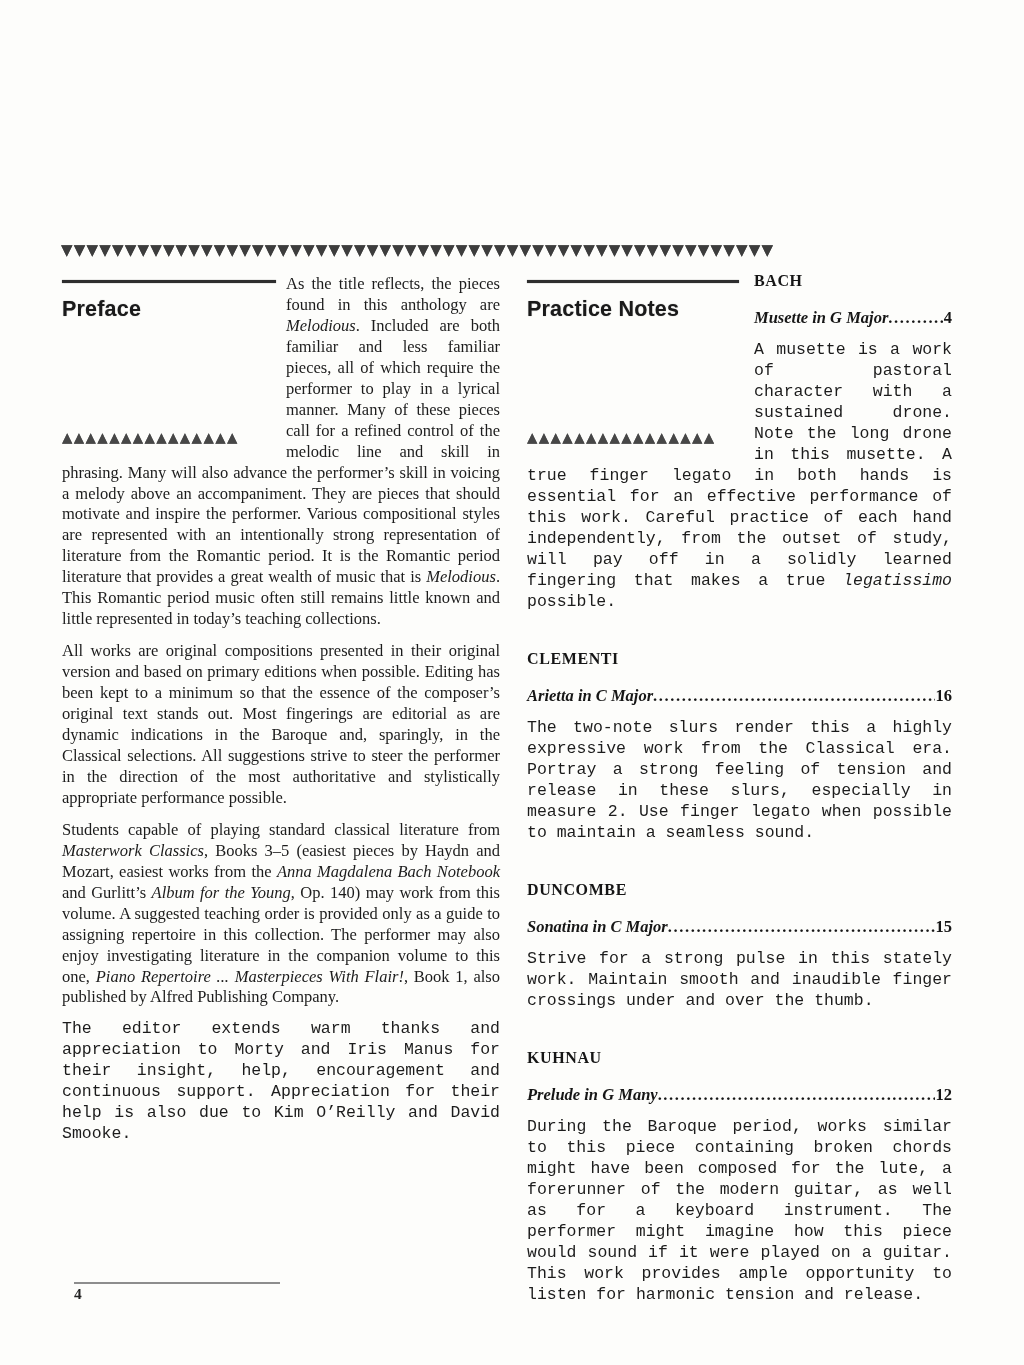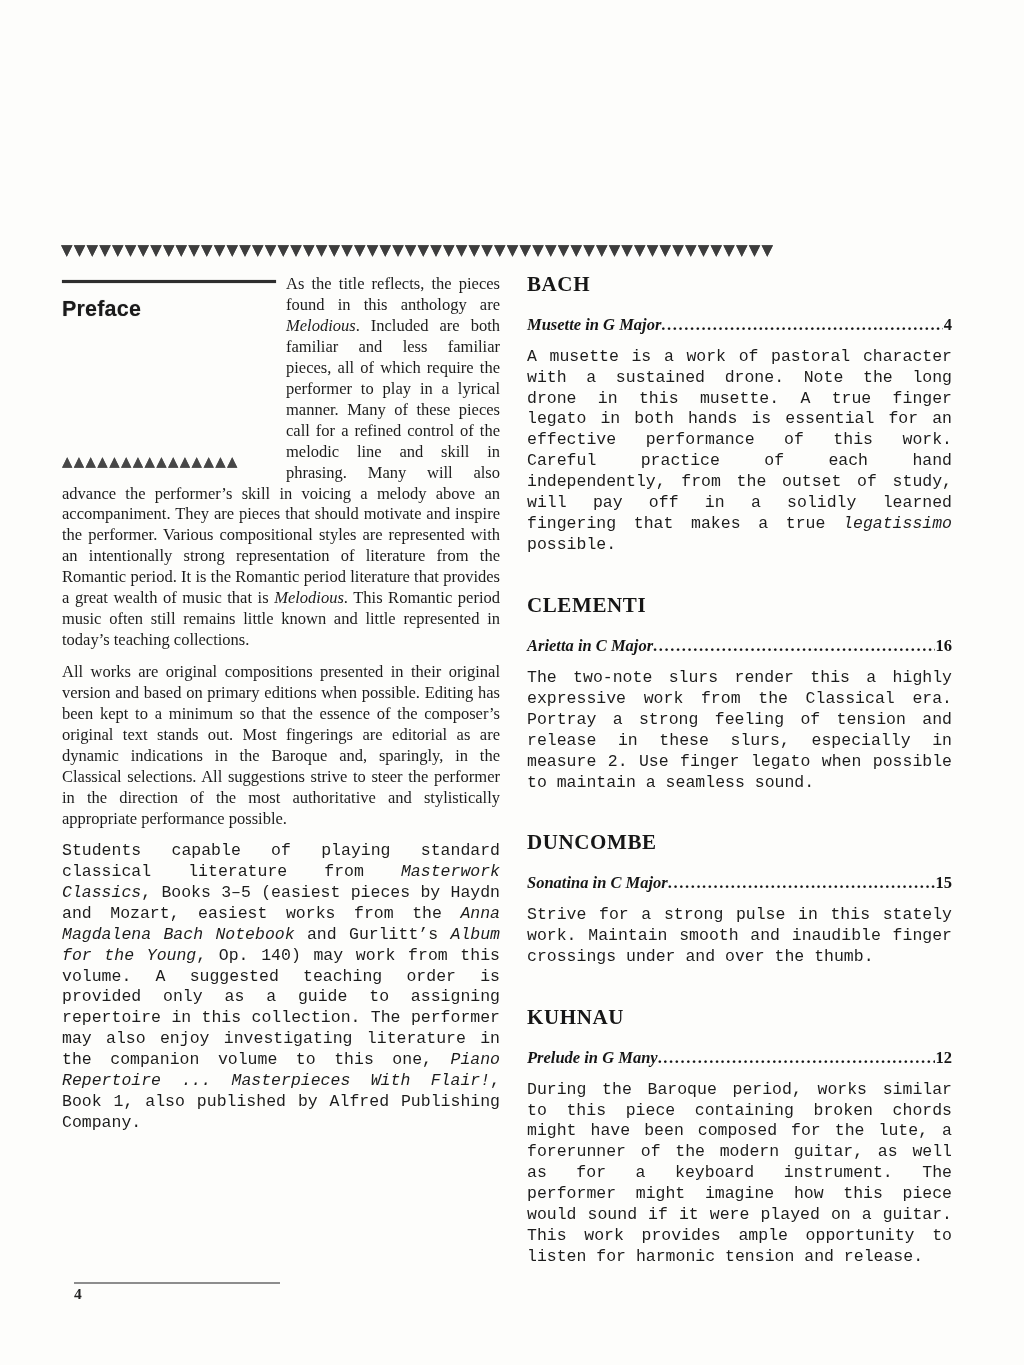--- a/index.html
+++ b/index.html
@@ -14,41 +14,41 @@
     letter-spacing:1.2px;color:#3d3d3d;white-space:nowrap;overflow:hidden;
     text-shadow:0 0 0.5px #555;
   }
   
   .col{position:absolute;top:268px;text-align:justify;font-size:16.5px;line-height:1.27;}
   .col.left{left:62px;width:438px;}
   .col.right{left:527px;width:425px;}
   
   .float-block{
     float:left;display:flex;flex-direction:column;
-    width:214px;height:188px;margin:12px 10px 8px 0;
+    width:214px;height:164px;margin:12px 10px 8px 0;
   }
   .col.right .float-block{width:212px;margin-right:15px;}
   .head-rule{height:3px;background:#2e2e2e;box-shadow:0 0 1px #444;}
   h1.section-heading{
     margin:13px 0 0 0;text-align:left;
     font-family:"Liberation Sans", sans-serif;font-weight:bold;font-size:21.5px;
     letter-spacing:0.2px;color:#1a1a1a;text-shadow:0 0 1px rgba(40,40,40,0.45);
   }
   .tri-row{
     margin-top:auto;text-align:left;
     font-family:"DejaVu Sans", sans-serif;font-size:13.5px;line-height:1;
     letter-spacing:1.4px;color:#474747;white-space:nowrap;overflow:hidden;
     text-shadow:0 0 0.5px #666;
   }
   p.body{margin:6px 0 11px 0;}
   p.body:last-child{margin-bottom:0;font-family:Liberation Mono, monospace;}
   
   h2.composer{
     margin:36px 0 0 0;text-align:left;
-    font-size:21px;font-weight:bold;letter-spacing:0.6px;color:#161616;
+    font-size:16px;font-weight:bold;letter-spacing:0.6px;color:#161616;
   }
   h2.composer.first{margin-top:3px;}
   .title-line{
     display:flex;align-items:flex-start;margin:17px 0 0 0;
     font-size:16.5px;font-weight:bold;font-style:italic;color:#161616;
   }
   .title-line .piece-title{white-space:nowrap;}
   .title-line .leader{
     flex:1;min-width:10px;overflow:hidden;white-space:nowrap;
     font-style:normal;font-weight:bold;
@@ -74,23 +74,29 @@
 
   <div class="col left">
     <div class="float-block">
       <div class="head-rule"></div>
       <h1 class="section-heading">Preface</h1>
       <div class="tri-row">▲▲▲▲▲▲▲▲▲▲▲▲▲▲▲</div>
     </div>
     <p class="body"><span>As the title reflects, the pieces found in this anthology are </span><em>Melodious</em><span>. Included are both familiar and less familiar pieces, all of which require the performer to play in a lyrical manner. Many of these pieces call for a refined control of the melodic line and skill in phrasing. Many will also advance the performer’s skill in voicing a melody above an accompaniment. They are pieces that should motivate and inspire the performer. Various compositional styles are represented with an intentionally strong representation of literature from the Romantic period. It is the Romantic period literature that provides a great wealth of music that is </span><em>Melodious</em><span>. This Romantic period music often still remains little known and little represented in today’s teaching collections.</span></p>
     <p class="body">All works are original compositions presented in their original version and based on primary editions when possible. Editing has been kept to a minimum so that the essence of the composer’s original text stands out. Most fingerings are editorial as are dynamic indications in the Baroque and, sparingly, in the Classical selections. All suggestions strive to steer the performer in the direction of the most authoritative and stylistically appropriate performance possible.</p>
     <p class="body"><span>Students capable of playing standard classical literature from </span><em>Masterwork Classics</em><span>, Books 3–5 (easiest pieces by Haydn and Mozart, easiest works from the </span><em>Anna Magdalena Bach Notebook</em><span> and Gurlitt’s </span><em>Album for the Young</em><span>, Op. 140) may work from this volume. A suggested teaching order is provided only as a guide to assigning repertoire in this collection. The performer may also enjoy investigating literature in the companion volume to this one, </span><em>Piano Repertoire ... Masterpieces With Flair!</em><span>, Book 1, also published by Alfred Publishing Company.</span></p>
+    <p class="body">The editor extends warm thanks and appreciation to Morty and Iris Manus for their insight, help, encouragement and continuous support. Appreciation for their help is also due to Kim O’Reilly and David Smooke.</p>
   </div>
 
   <div class="col right">
+    <div class="float-block">
+      <div class="head-rule"></div>
+      <h1 class="section-heading">Practice Notes</h1>
+      <div class="tri-row">▲▲▲▲▲▲▲▲▲▲▲▲▲▲▲▲</div>
+    </div>
 
     <div class="entry">
       <h2 class="composer first">BACH</h2>
       <div class="title-line">
         <span class="piece-title">Musette in G Major</span>
         <span class="leader"></span>
         <span class="pg">4</span>
       </div>
       <p class="body"><span>A musette is a work of pastoral character with a sustained drone. Note the long drone in this musette. A true finger legato in both hands is essential for an effective performance of this work. Careful practice of each hand independently, from the outset of study, will pay off in a solidly learned fingering that makes a true </span><em>legatissimo</em><span> possible.</span></p>
     </div>

